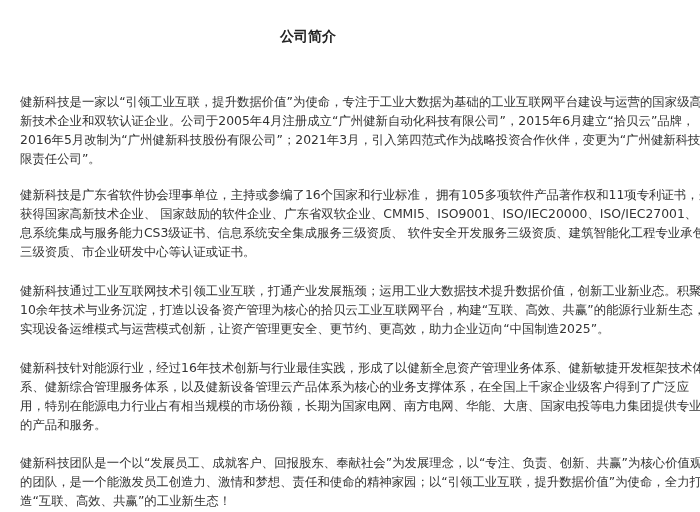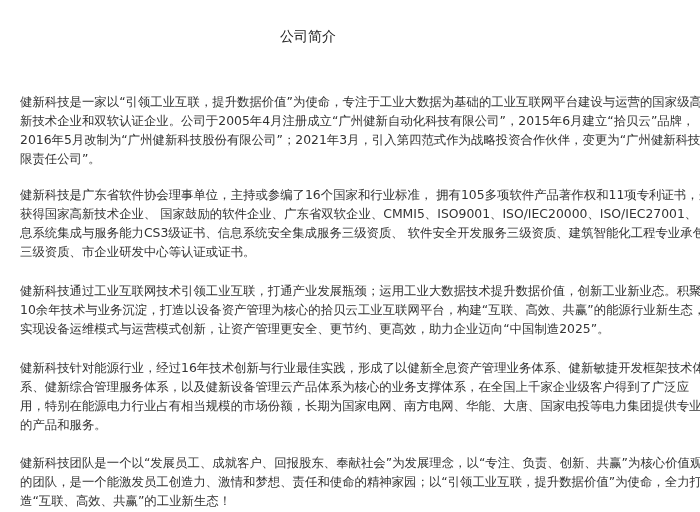--- a/index.html
+++ b/index.html
@@ -15,21 +15,21 @@
       color: #333333;
       position: relative;
     }
     .page-title {
       position: absolute;
       top: 17px;
       left: 0;
       width: 616px;
       text-align: center;
       font-size: 14px;
-      font-weight: normal;
+      font-weight: bold;
       color: #222222;
       line-height: 20px;
     }
     .content {
       position: absolute;
       top: 92px;
       left: 20px;
       width: 662px;
     }
     .para {

